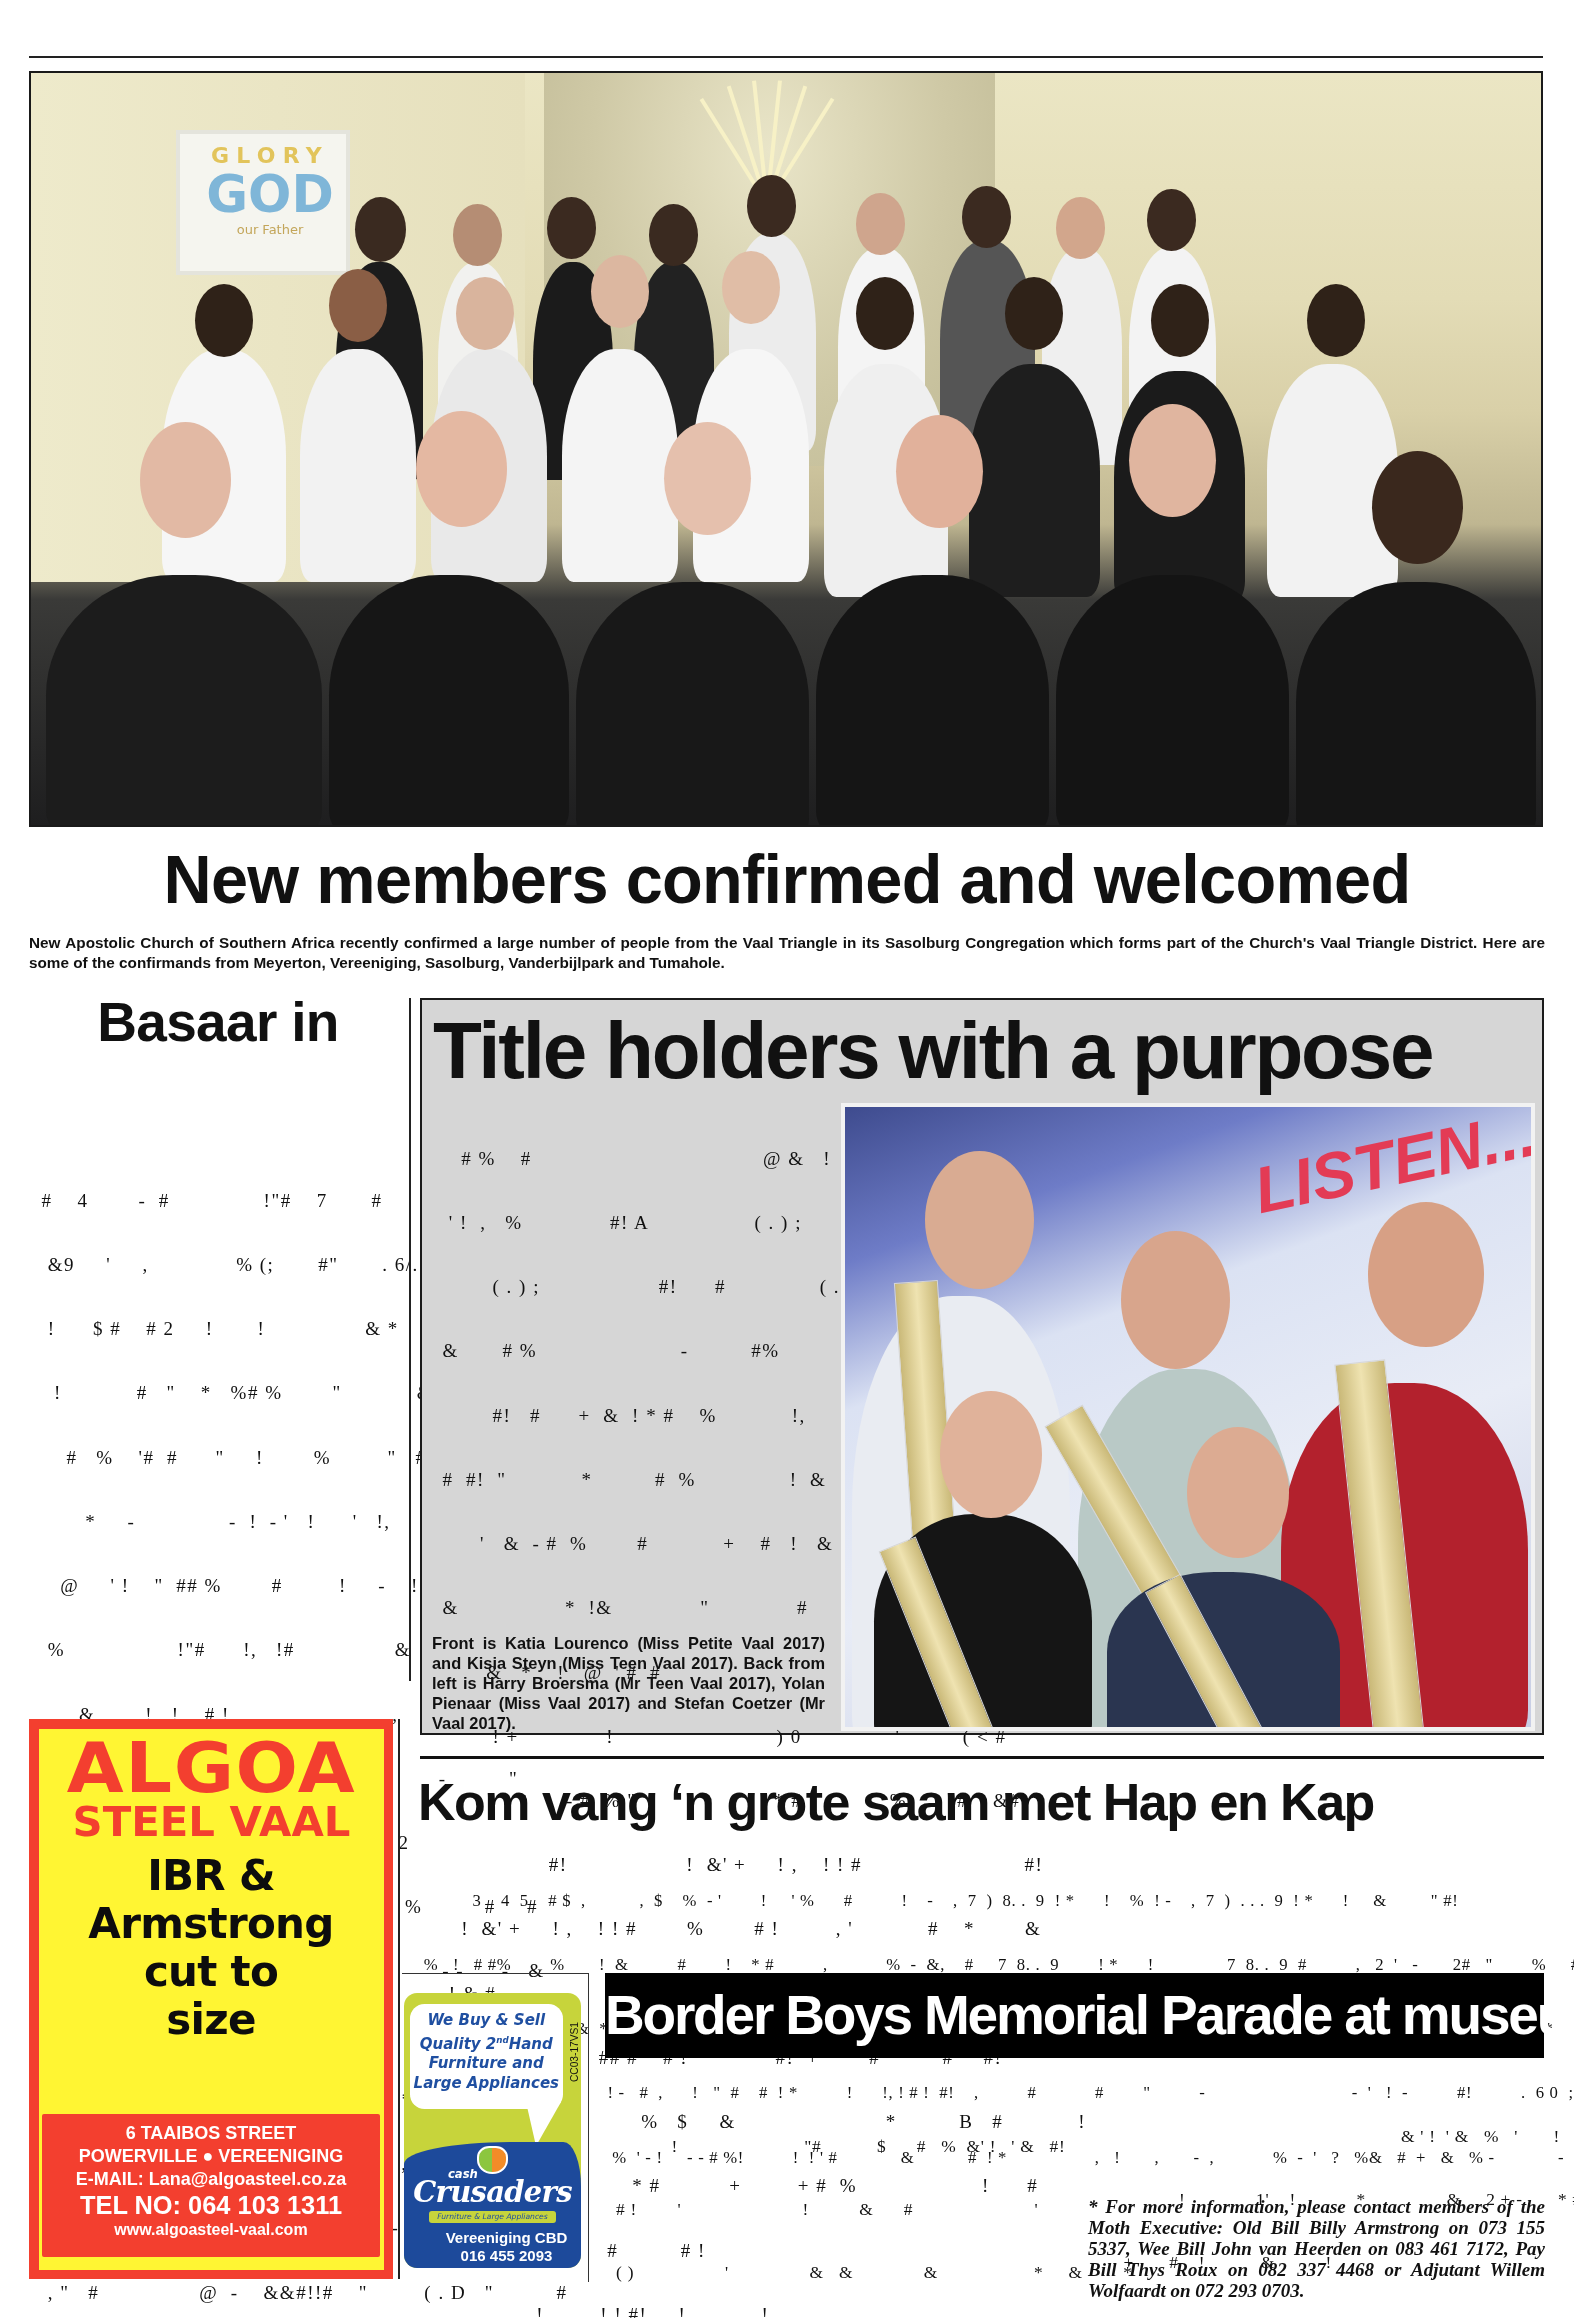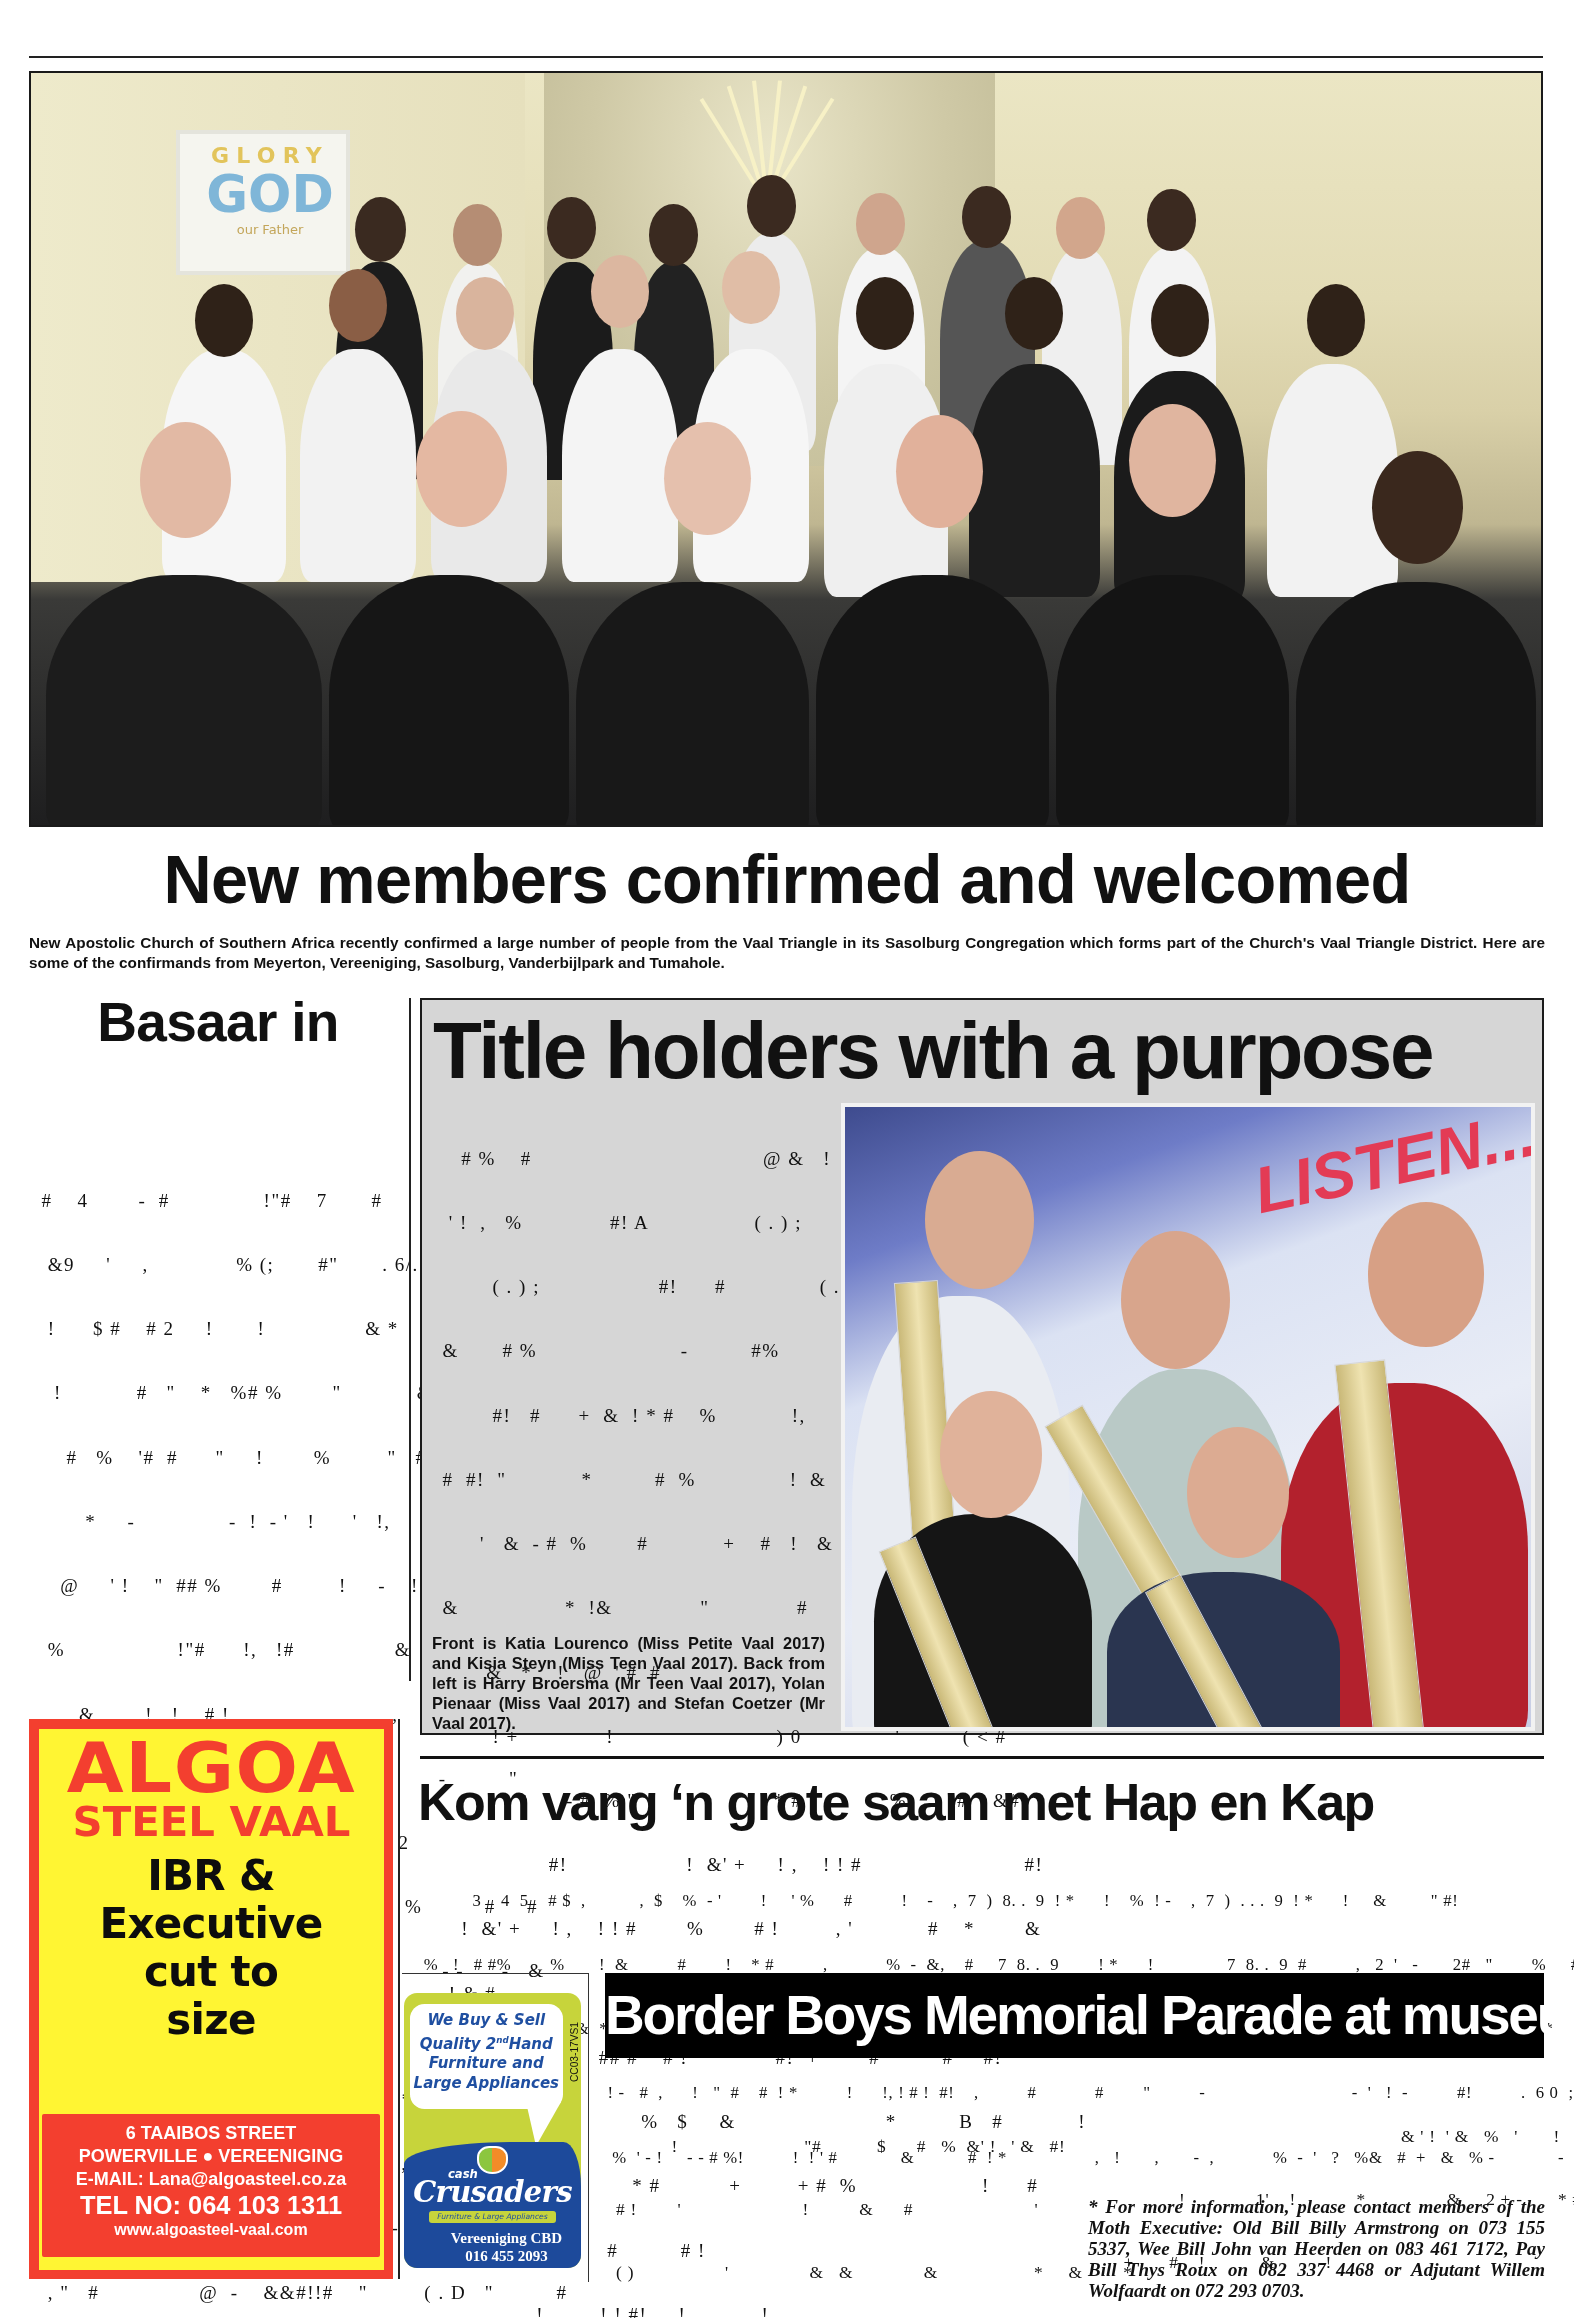--- a/index.html
+++ b/index.html
@@ -80,21 +80,21 @@
   .cc-tail { position:absolute; left: 122px; top: 109px; width:0; height:0; border-left: 10.2px solid transparent; border-right: 25px solid transparent; border-top: 44px solid #fff; }
   .cc-code { position:absolute; right: 1.5px; top: 29px; writing-mode: vertical-rl; transform: rotate(180deg);
     font-family:"Liberation Sans",sans-serif; font-size: 10.2px; color:#111; }
   .cc-blue { position:absolute; left:0; right:0; top: 149px; bottom:0; background:#1d4a9b; border-top-left-radius: 60% 22px; border-top-right-radius: 10% 44px; }
   .cc-logo { position:absolute; left: 73px; top: 153px; width: 30.5px; height: 28px; border-radius: 40% 40% 50% 50%;
     background: linear-gradient(90deg,#8cc63f 50%,#f28c28 50%); border: 2.2px solid #fff; }
   .cc-cash { position:absolute; left: 44px; top: 174px; color:#fff; font-family:"DejaVu Sans",sans-serif; font-weight:bold; font-style:italic; font-size: 11.6px; }
   .cc-name { position:absolute; left: 0; right: 0; top: 182px; text-align:center; color:#fff; font-family:"DejaVu Serif",serif; font-weight:bold; font-style:italic; font-size: 29px; letter-spacing:-0.7px; }
   .cc-strap { position:absolute; left: 25px; right: 25px; top: 218px; background:#c7d43b; color:#1f4fa1; border-radius:2.9px; text-align:center;
     font-family:"DejaVu Sans",sans-serif; font-style:italic; font-size: 7.6px; line-height: 12.4px; }
-  .cc-loc { position:absolute; left:0; right:0; top: 236px; text-align:center; color:#fff; font-family:Liberation Serif, serif; font-weight:bold; font-size: 15px; line-height: 18px; margin-left: 28px; }
+  .cc-loc { position:absolute; left:0; right:0; top: 236px; text-align:center; color:#fff; font-family:Liberation Sans, sans-serif; font-weight:bold; font-size: 15px; line-height: 18px; margin-left: 28px; }
 
   
   .bb-bar { left: 605px; top: 1973px; width: 939px; height: 85px; background: #000; }
   .bb-title { left: 605px; top: 1973px; width: 939px; height: 85px; color: #fff; font-family: "Liberation Sans", sans-serif; font-weight: bold;
     font-size: 55px; line-height: 85px; text-align: center; letter-spacing: -2.2px; white-space: nowrap; }
   .bb-body-l { left: 606px; top: 2094px; width: 465px; }
   .bb-body-r { left: 1083px; top: 2084px; width: 465px; }
   .bb-note { left: 1088px; top: 2196px; width: 457px; font-family: "Liberation Serif", serif; font-weight: bold; font-style: italic;
     font-size: 19px; line-height: 21px; text-align: justify; }
 </style>
@@ -264,21 +264,21 @@
   <div>       %  #     *                   ! -   #  ,      !   "  #    #  ! *          !      !, ! # !  #!    ,          #            #        "          -                              -  '   !  -          #!          .  6 0  ; ; 8  &lt; = 0 &gt;         ,</div>
   <div>  !,         !    -            *       %  ' - !     - - # %!          !  ! ' #             &amp;           #  ! *                  ,   !       ,       -  ,            %  -  '   ?   %&amp;   #  +   &amp;   % -             -   *</div>
 </div>
 
 <div class="abs algoa">
   <div class="algoa-inner">
     <div class="algoa-brand">ALGOA</div>
     <div class="algoa-brand2">STEEL VAAL</div>
     <div class="algoa-copy">
       <div>IBR &amp;</div>
-      <div>Executive</div>
+      <div>Armstrong</div>
       <div>cut to</div>
       <div>size</div>
     </div>
     <div class="algoa-box">
       <div class="l1">6 TAAIBOS STREET</div>
       <div class="l1">POWERVILLE  ● VEREENIGING</div>
       <div class="l1">E-MAIL: Lana@algoasteel.co.za</div>
       <div class="l2">TEL NO: 064 103 1311</div>
       <div class="l3">www.algoasteel-vaal.com</div>
     </div>

